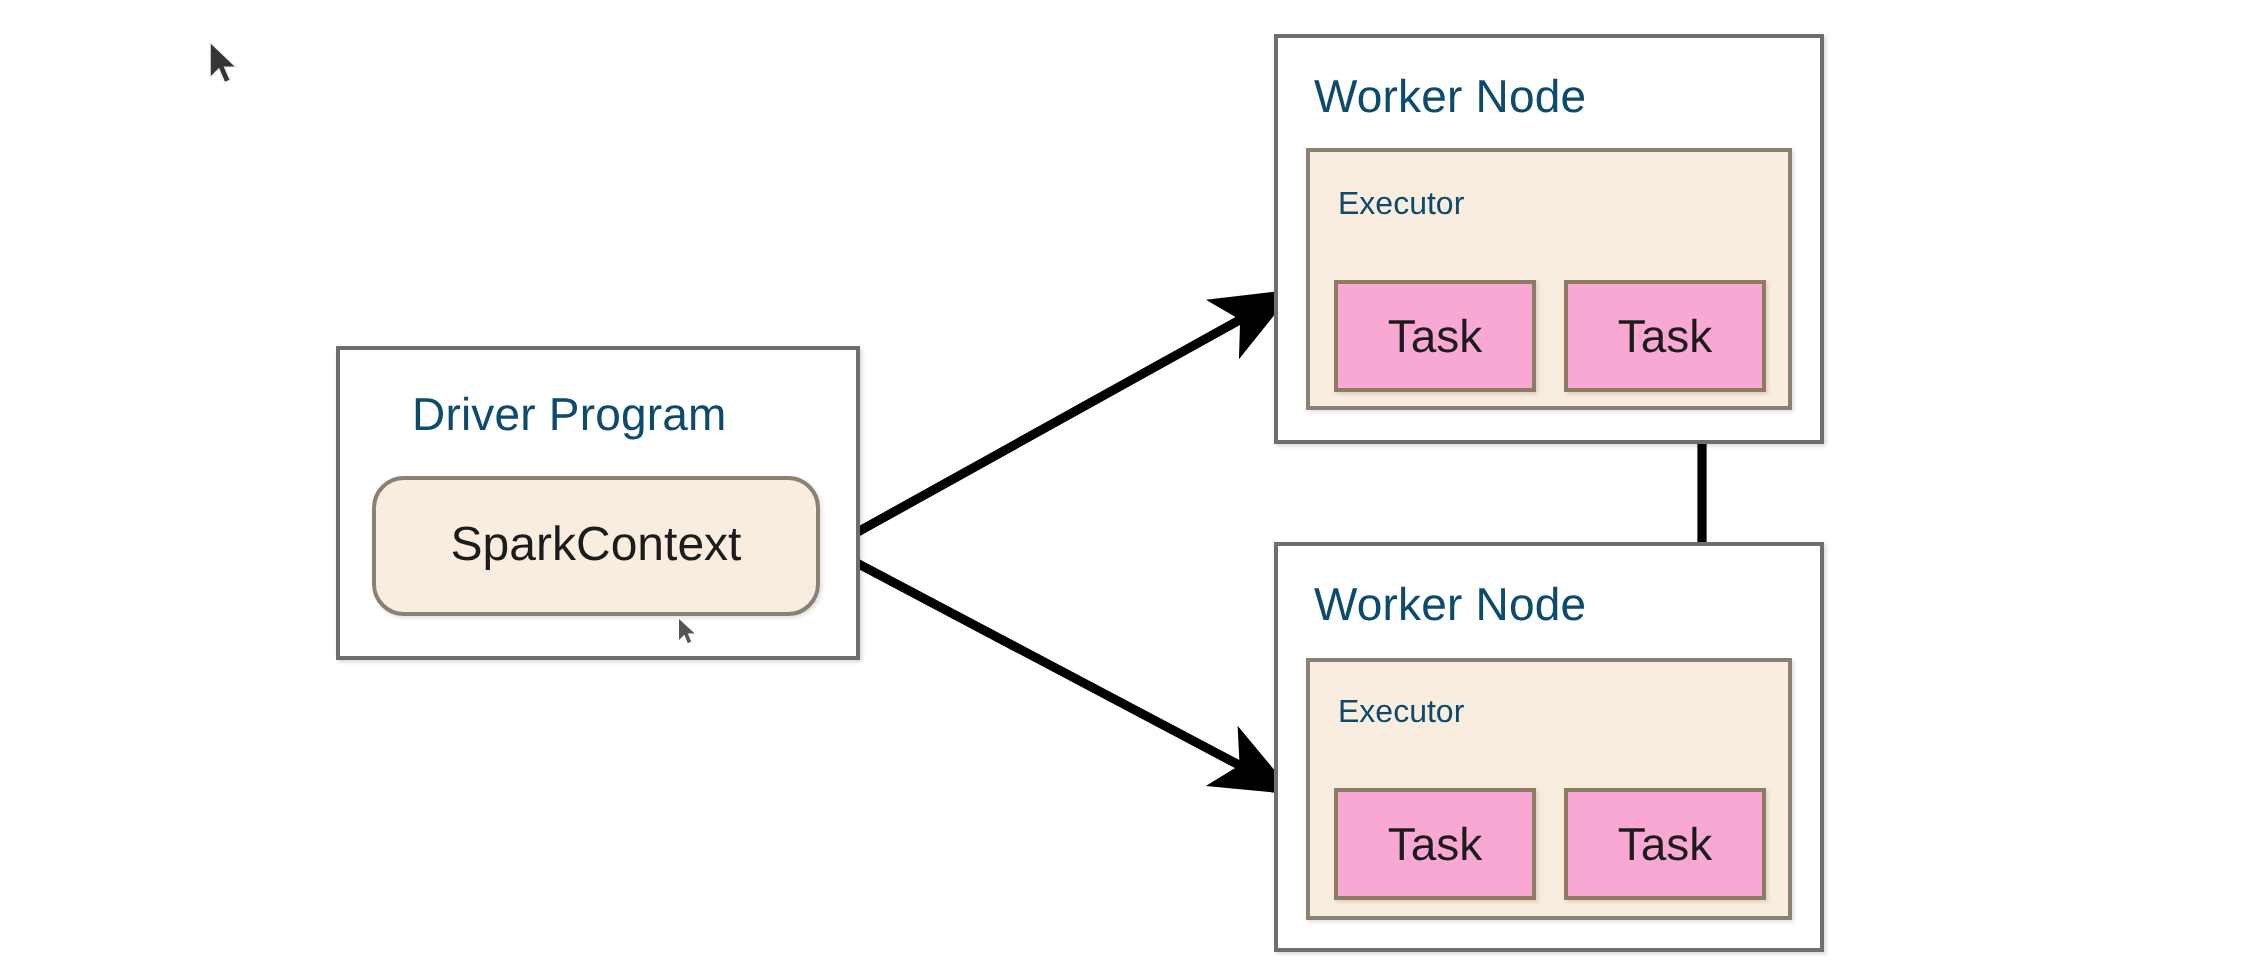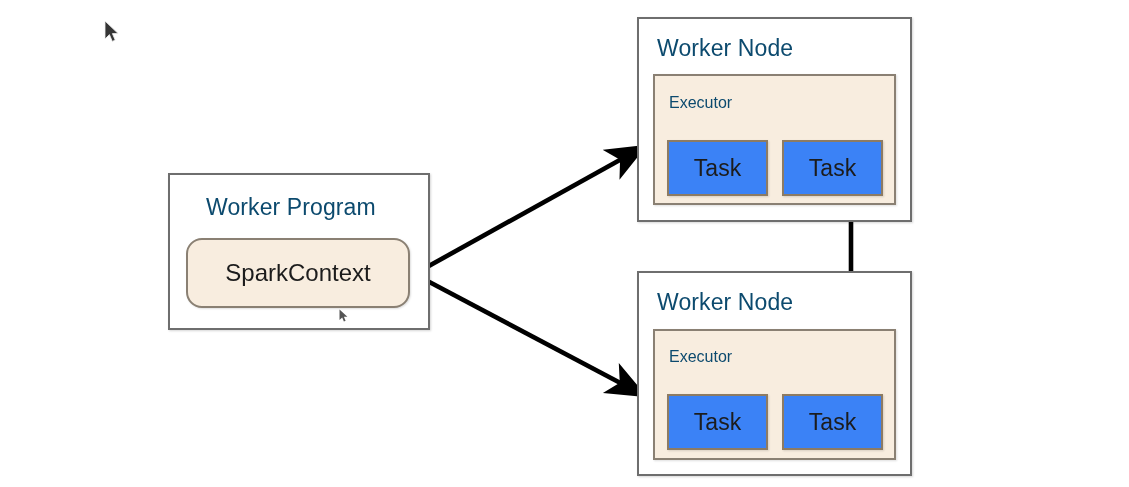--- a/index.html
+++ b/index.html
@@ -47,21 +47,21 @@
   .executor-title {
     position: absolute;
     color: #0c4a6e;
     font-size: 16px;
     line-height: 1;
     white-space: nowrap;
   }
 
   .task-box {
     position: absolute;
-    background: #3b82f6;
+    background: #f9a8d4;
     border: 2px solid #8d7b63;
     box-sizing: border-box;
     display: flex;
     align-items: center;
     justify-content: center;
     box-shadow: 1px 1px 2px rgba(0,0,0,0.13);
   }
   .task-box span {
     color: #1c1c1c;
     font-size: 23px;
@@ -123,21 +123,21 @@
       <line x1="418" y1="276" x2="645" y2="396" stroke="#000000" stroke-width="4.6" marker-end="url(#ah)" marker-start="url(#ah-start)"></line>
     </g>
 
     <g>
       <line x1="851" y1="208" x2="851" y2="330" stroke="#000000" stroke-width="4.6" marker-end="url(#ah)" marker-start="url(#ah-start)"></line>
     </g>
   </svg>
 
   <div class="node-box" style="left:168px; top:173px; width:262px; height:157px;">
   </div>
-  <div class="node-title" style="left:206px; top:196px;">Worker Program</div>
+  <div class="node-title" style="left:206px; top:196px;">Driver Program</div>
 
   <div class="spark-ctx-box" style="left:186px; top:238px; width:224px; height:70px;border-radius:16px;">
     <span>SparkContext</span>
   </div>
 
   <div class="node-box" style="left:637px; top:17px; width:275px; height:205px;">
   </div>
   <div class="node-title" style="left:657px; top:37px;">Worker Node</div>
 
   <div class="executor-box" style="left:653px; top:74px; width:243px; height:131px;">

